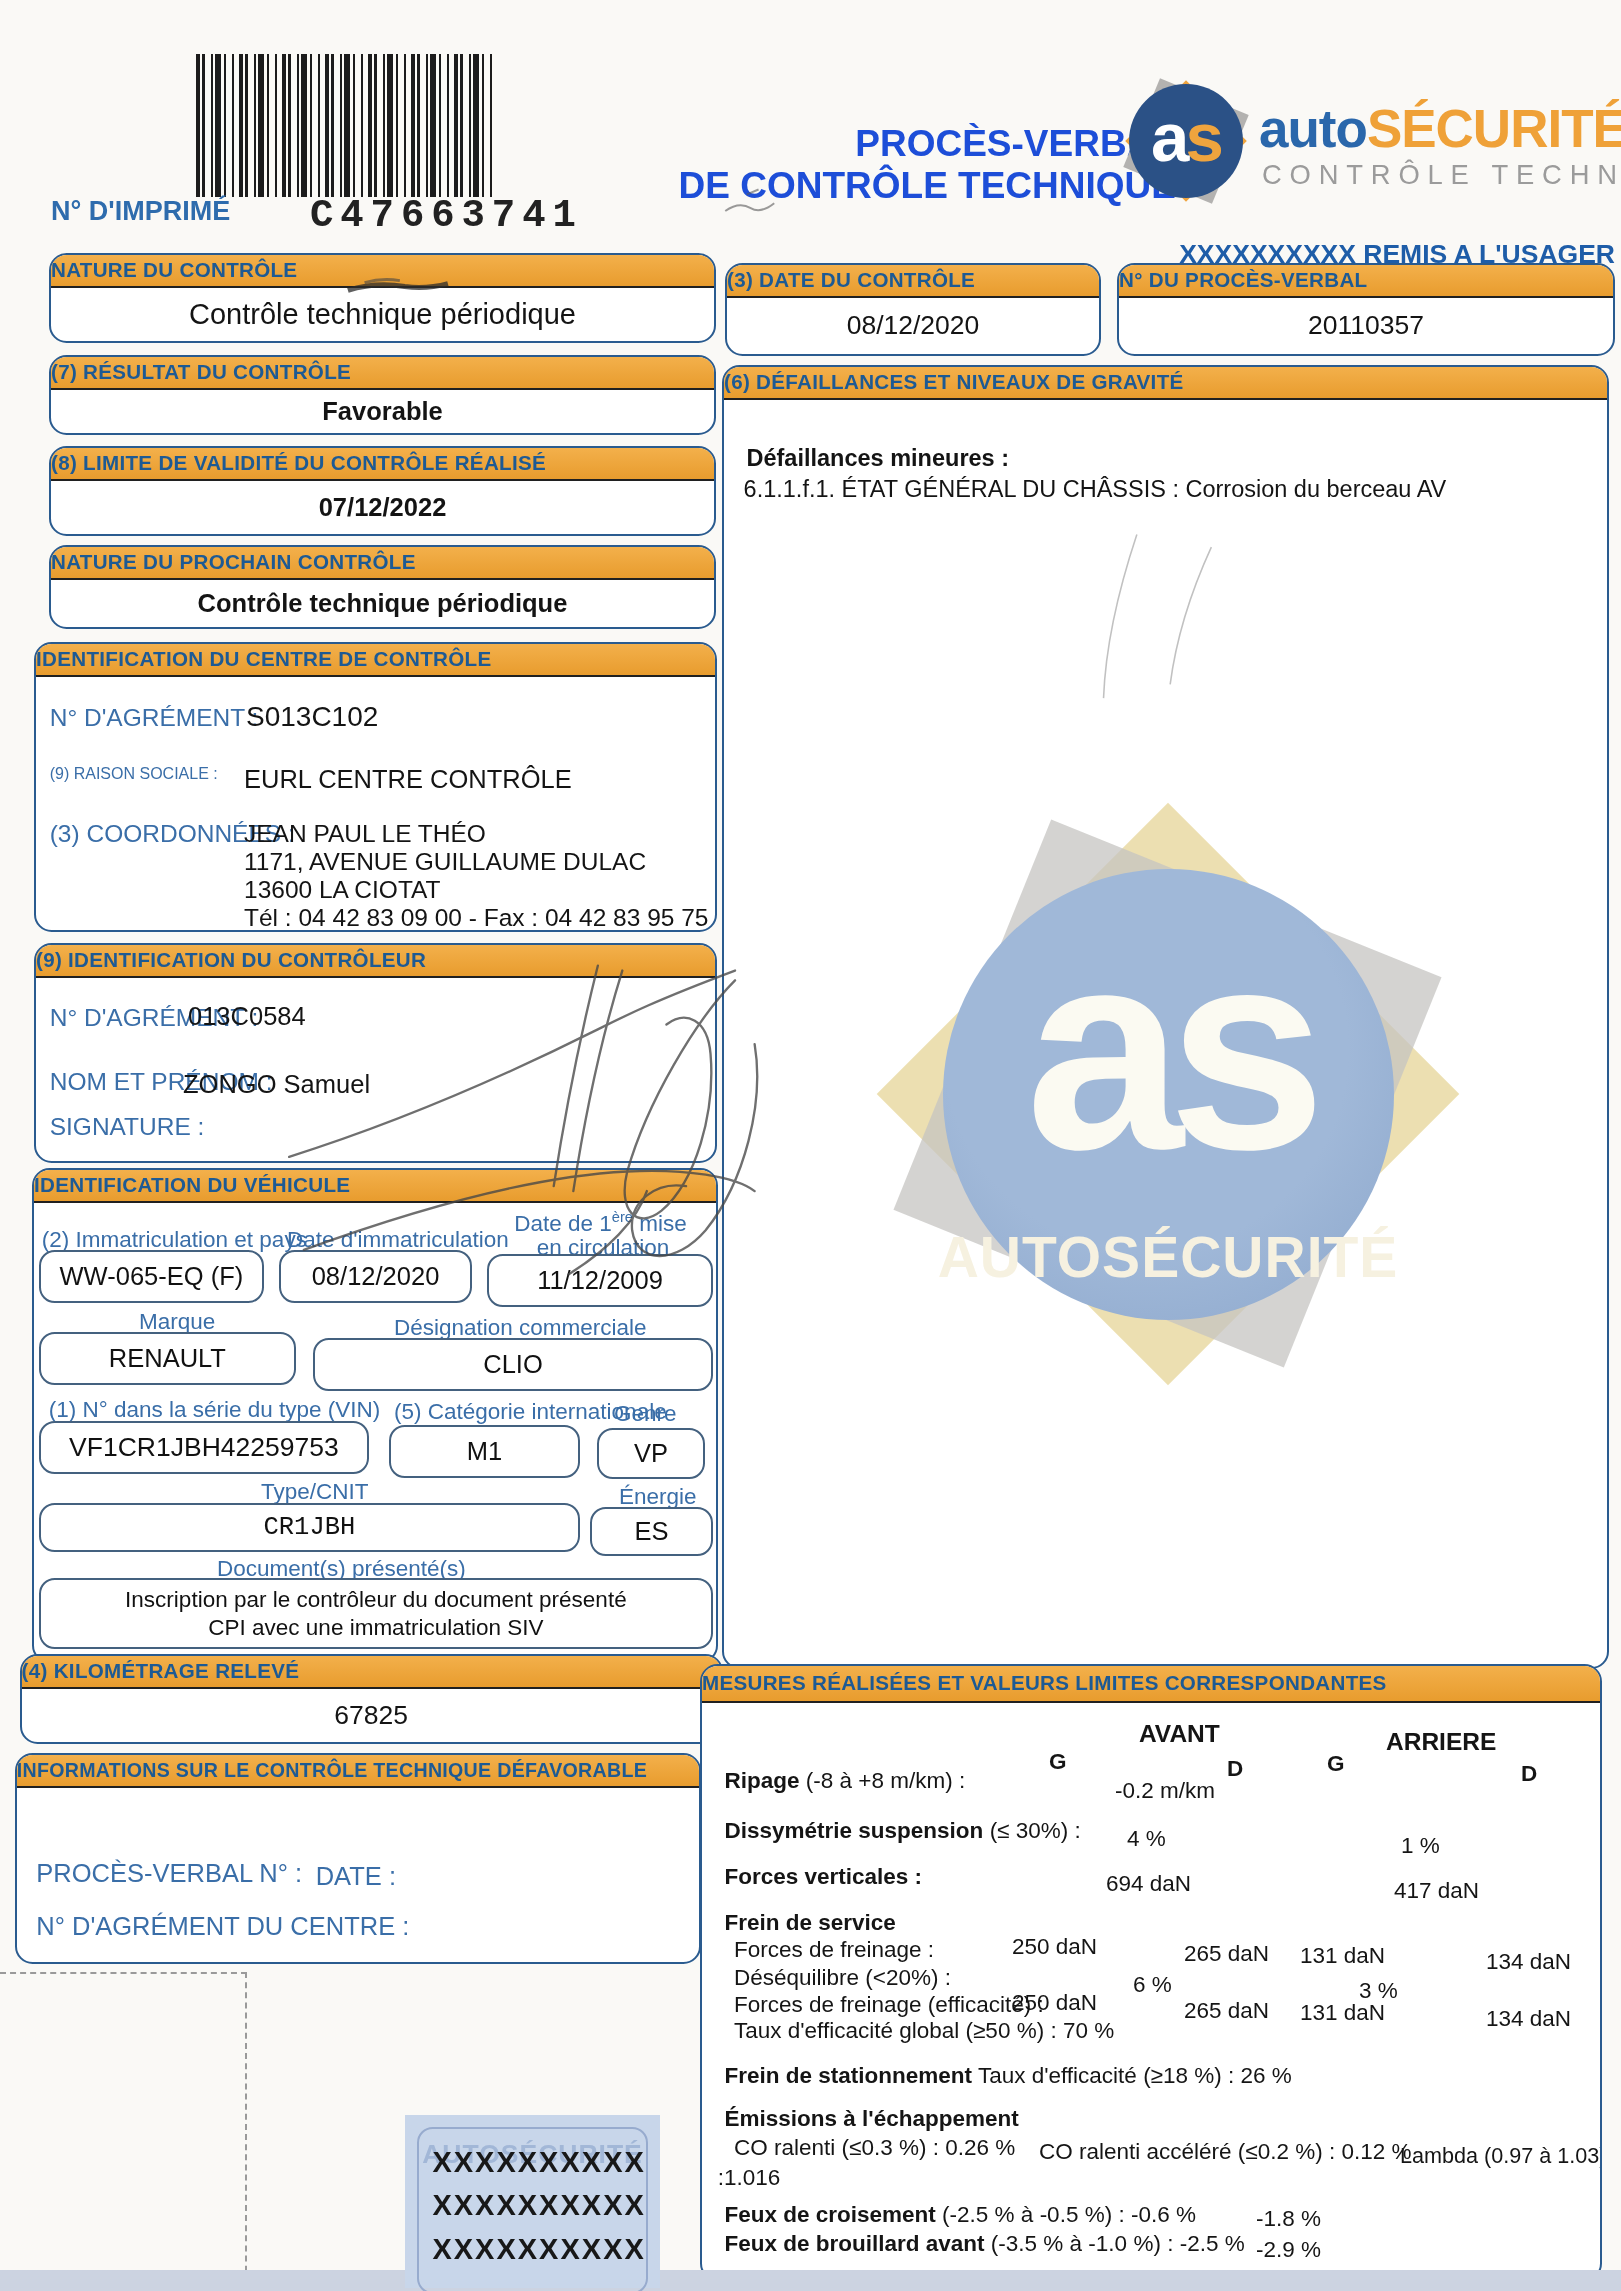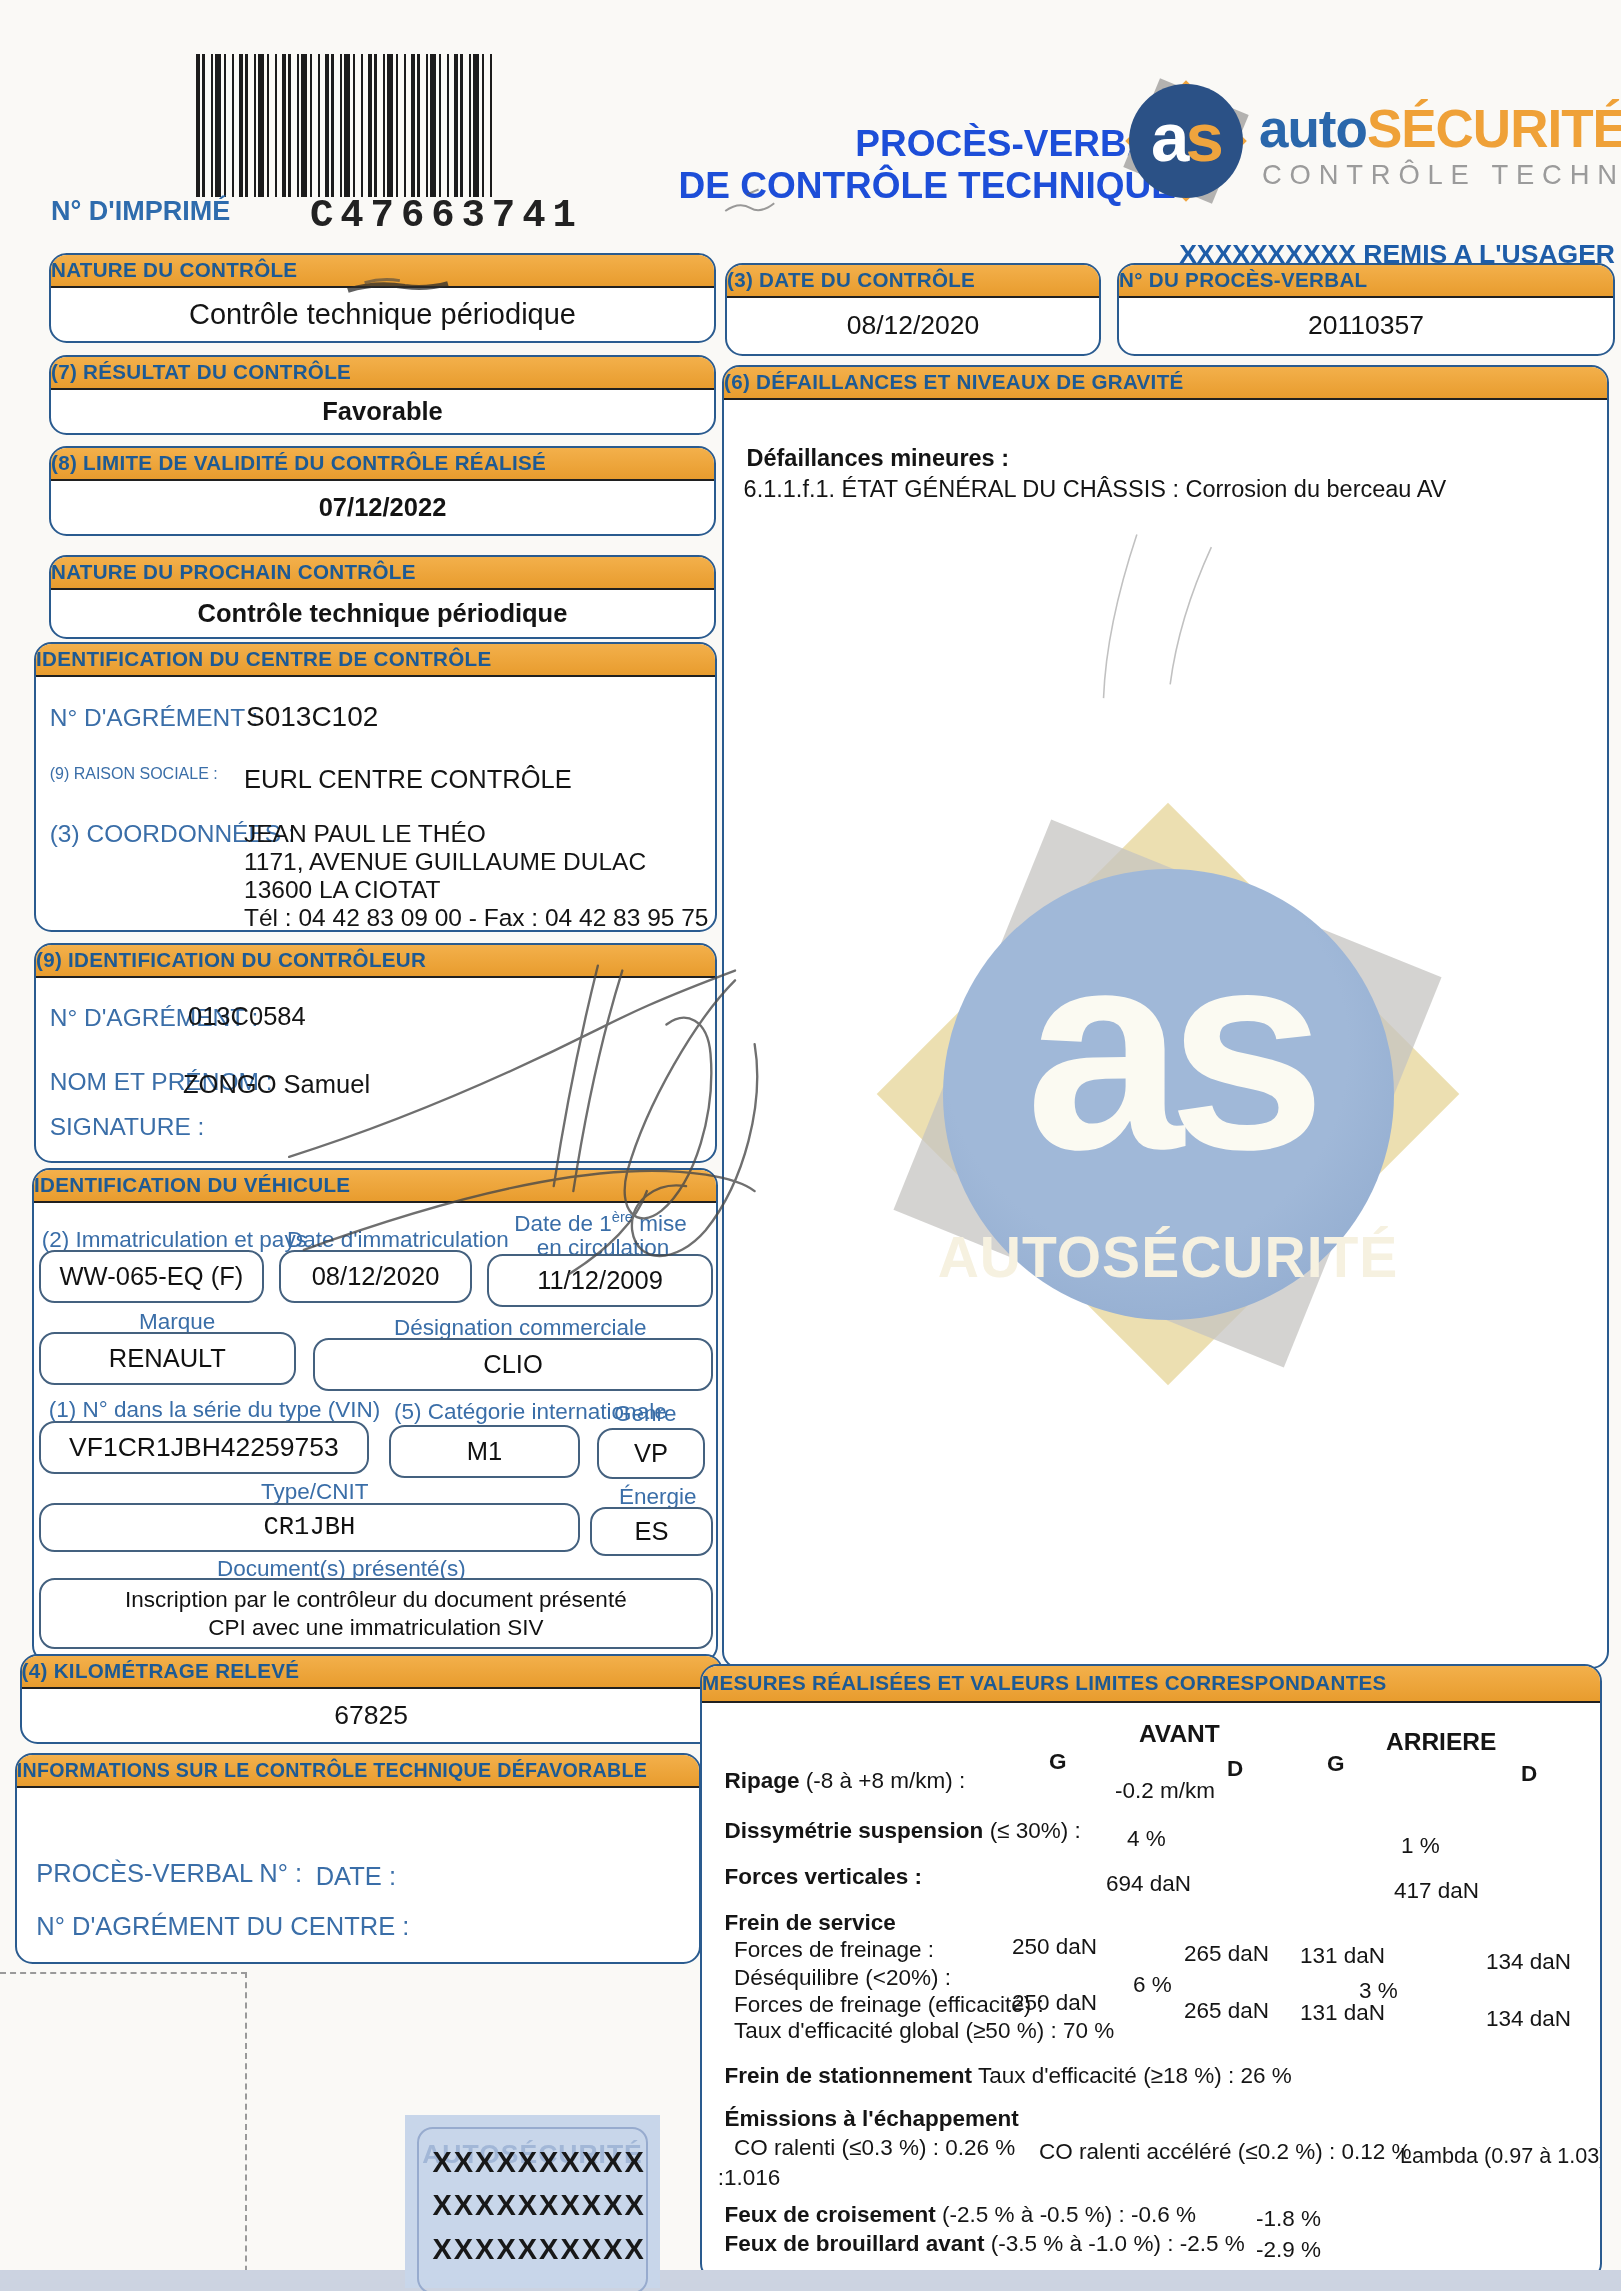--- a/index.html
+++ b/index.html
@@ -76,21 +76,21 @@
   <div class="sec" style="left:49px;top:355px;width:667px;height:80px;">
     <div class="bar">(7) RÉSULTAT DU CONTRÔLE</div>
     <div class="body cent val b" style="font-size:25.5px;">Favorable</div>
   </div>
 
   <div class="sec" style="left:49px;top:446px;width:667px;height:90px;">
     <div class="bar">(8) LIMITE DE VALIDITÉ DU CONTRÔLE RÉALISÉ</div>
     <div class="body cent val b" style="font-size:25.5px;">07/12/2022</div>
   </div>
 
-  <div class="sec" style="left:49px;top:545px;width:667px;height:84px;margin-top:10px;">
+  <div class="sec" style="left:49px;top:545px;width:667px;height:84px;">
     <div class="bar">NATURE DU PROCHAIN CONTRÔLE</div>
     <div class="body cent val b" style="font-size:25.5px;">Contrôle technique périodique</div>
   </div>
 
   <div class="sec" style="left:34px;top:642px;width:683px;height:290px;">
     <div class="bar">IDENTIFICATION DU CENTRE DE CONTRÔLE</div>
     <div class="body">
       <div class="abs blab" style="left:13.7px;top:27.4px;font-size:24.5px;">N° D'AGRÉMENT :</div>
       <div class="abs val" style="left:210px;top:23.5px;font-size:28px;">S013C102</div>
       <div class="abs blab" style="left:13.7px;top:88px;font-size:16px;">(9) RAISON SOCIALE :</div>

